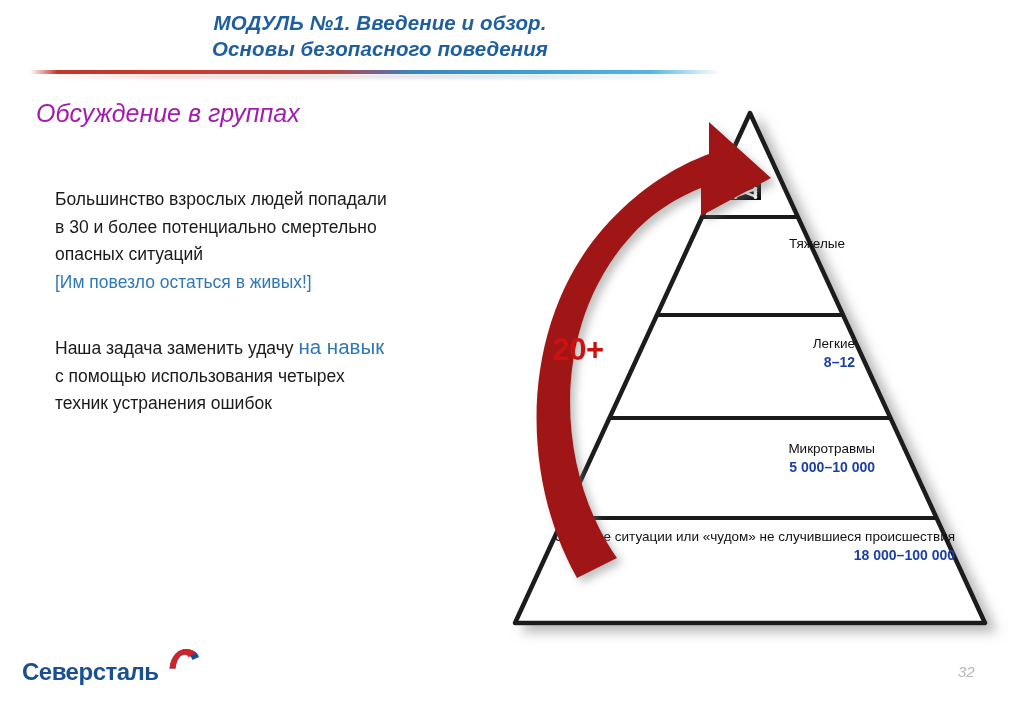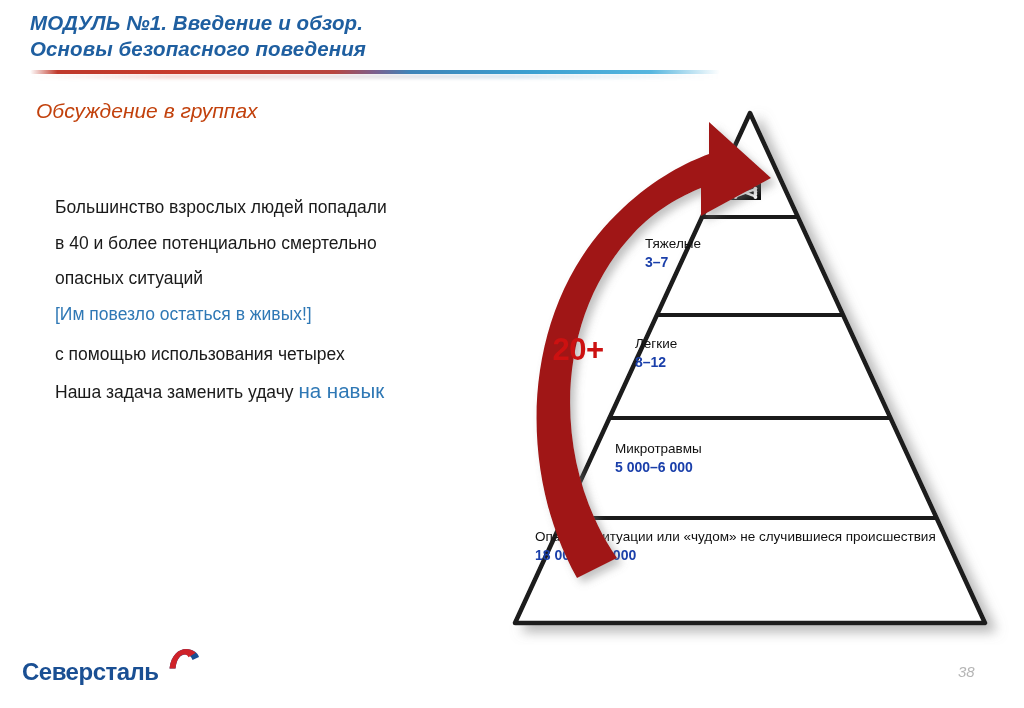--- a/index.html
+++ b/index.html
@@ -28,21 +28,21 @@
     left: 30px;
     top: 10px;
     width: 700px;
     color: #1f5fa0;
     font-size: 20.5px;
     font-weight: bold;
     font-style: italic;
     line-height: 26px;
     letter-spacing: 0.1px;
   }
-  #header-title .title-line { display: block; white-space: nowrap; }
+  #header-title .title-line { display: block; white-space: nowrap; text-align: center; }
 
   #header-divider {
     position: absolute;
     left: 30px;
     top: 70px;
     width: 690px;
     height: 4px;
     border-radius: 2px;
     background: linear-gradient(to right,
         rgba(255,255,255,0) 0%,
@@ -67,37 +67,37 @@
         rgba(200,60,46,0.18) 20%,
         rgba(63,132,184,0.18) 70%,
         rgba(255,255,255,0) 100%);
     filter: blur(1.5px);
   }
 
   #subtitle {
     position: absolute;
     left: 36px;
     top: 99px;
-    color: #c2410c;
-    font-size: 21px;
+    color: #a21caf;
+    font-size: 25px;
     font-style: italic;
     white-space: nowrap;
   }
 
   
   .body-block {
     position: absolute;
     left: 55px;
     color: #1a1a1a;
     font-size: 17.5px;
     line-height: 27.5px;
   }
   #paragraph-one { top: 186px; width: 440px; }
   #paragraph-two { top: 333px; width: 440px; }
-  .body-line { display: block; white-space: nowrap; margin-top: 8px; }
+  .body-line { display: block; white-space: nowrap; }
   #lucky-line { color: #2f78b5; }
   #skill-emphasis {
     color: #2f78b5;
     font-size: 20.5px;
   }
 
   
   #pyramid-figure {
     position: absolute;
     left: 495px;
@@ -107,21 +107,21 @@
   }
   #pyramid-svg {
     position: absolute;
     left: 0; top: 0;
     width: 520px;
     height: 545px;
   }
 
   .tier-label {
     position: absolute;
-    text-align: left;
+    text-align: right;
     color: #111111;
     font-size: 13.5px;
     line-height: 18px;
     white-space: nowrap;
   }
   .tier-value {
     display: block;
     color: #1a3faa;
     font-weight: bold;
     font-size: 14px;
@@ -208,28 +208,29 @@
   </div>
 
   <div id="header-divider-glow"></div>
   <div id="header-divider"></div>
 </div>
 
 <div id="subtitle">Обсуждение в группах</div>
 
 <div class="body-block" id="paragraph-one">
   <span class="body-line">Большинство взрослых людей попадали</span>
-  <span class="body-line">в 40 и более потенциально смертельно</span>
+  <span class="body-line">в 30 и более потенциально смертельно</span>
   <span class="body-line">опасных ситуаций</span>
   <span class="body-line" id="lucky-line">[Им повезло остаться в живых!]</span>
 </div>
 
 <div class="body-block" id="paragraph-two">
+  <span class="body-line"><span>Наша задача  заменить удачу </span><span id="skill-emphasis">на навык</span></span>
   <span class="body-line">с помощью использования четырех</span>
-  <span class="body-line"><span>Наша задача  заменить удачу </span><span id="skill-emphasis">на навык</span></span>
+  <span class="body-line">техник устранения ошибок</span>
 </div>
 
 <div id="pyramid-figure">
 
   <svg id="pyramid-svg" viewBox="0 0 520 545">
     <defs>
       <filter id="pyr-shadow" x="-20%" y="-20%" width="150%" height="150%">
         <feDropShadow dx="9" dy="7" stdDeviation="6" flood-color="#808080" flood-opacity="0.55"></feDropShadow>
       </filter>
       <filter id="arrow-shadow" x="-25%" y="-25%" width="160%" height="160%">
@@ -272,31 +273,30 @@
       <circle cx="25.4" cy="22.5" r="1.9" fill="#ffffff"></circle>
       <circle cx="5.6" cy="25.1" r="1.9" fill="#ffffff"></circle>
       <circle cx="5.6" cy="28.0" r="1.9" fill="#ffffff"></circle>
       <circle cx="25.4" cy="25.1" r="1.9" fill="#ffffff"></circle>
       <circle cx="25.4" cy="28.0" r="1.9" fill="#ffffff"></circle>
     </svg>
   </div>
 
   <div class="tier-label" id="tier-severe">
     <span class="tier-label-text">Тяжелые</span>
-    <span class="tier-value">3–7</span>
   </div>
 
   <div class="tier-label" id="tier-light">
     <span class="tier-label-text">Легкие</span>
     <span class="tier-value">8–12</span>
   </div>
 
   <div class="tier-label" id="tier-micro">
     <span class="tier-label-text">Микротравмы</span>
-    <span class="tier-value">5 000–6 000</span>
+    <span class="tier-value">5 000–10 000</span>
   </div>
 
   <div class="tier-label" id="tier-nearmiss">
     <span class="tier-label-text">Опасные ситуации или «чудом» не случившиеся происшествия</span>
     <span class="tier-value">18 000–100 000</span>
   </div>
 
   <svg id="growth-arrow" viewBox="0 0 520 545">
     <g filter="url(#arrow-shadow)">
       <path d="M 82 478
@@ -316,13 +316,13 @@
 </div>
 
 <div id="brand-logo">
   <span id="brand-wordmark">Северсталь</span>
   <svg id="brand-mark" viewBox="0 0 32 22">
     <path d="M1.5 20.5 C 3 7, 11 1, 18 1 C 25 1, 30 5, 31 9 L 24.5 12 C 23.5 8.5, 21 6.5, 17.5 6.5 C 12 6.5, 8.5 11.5, 7.5 20.5 Z" fill="#1a4f93"></path>
     <path d="M1.5 20.5 C 3 7, 11 1, 18 1 C 22 1, 25.5 2.4, 27.8 4.8 L 20.5 9.2 C 19.6 7.6, 18.5 6.5, 16.6 6.5 C 12 6.5, 8.5 11.5, 7.5 20.5 Z" fill="#cf2229"></path>
   </svg>
 </div>
 
-<div id="page-number">38</div>
+<div id="page-number">32</div>
 
 </body></html>

